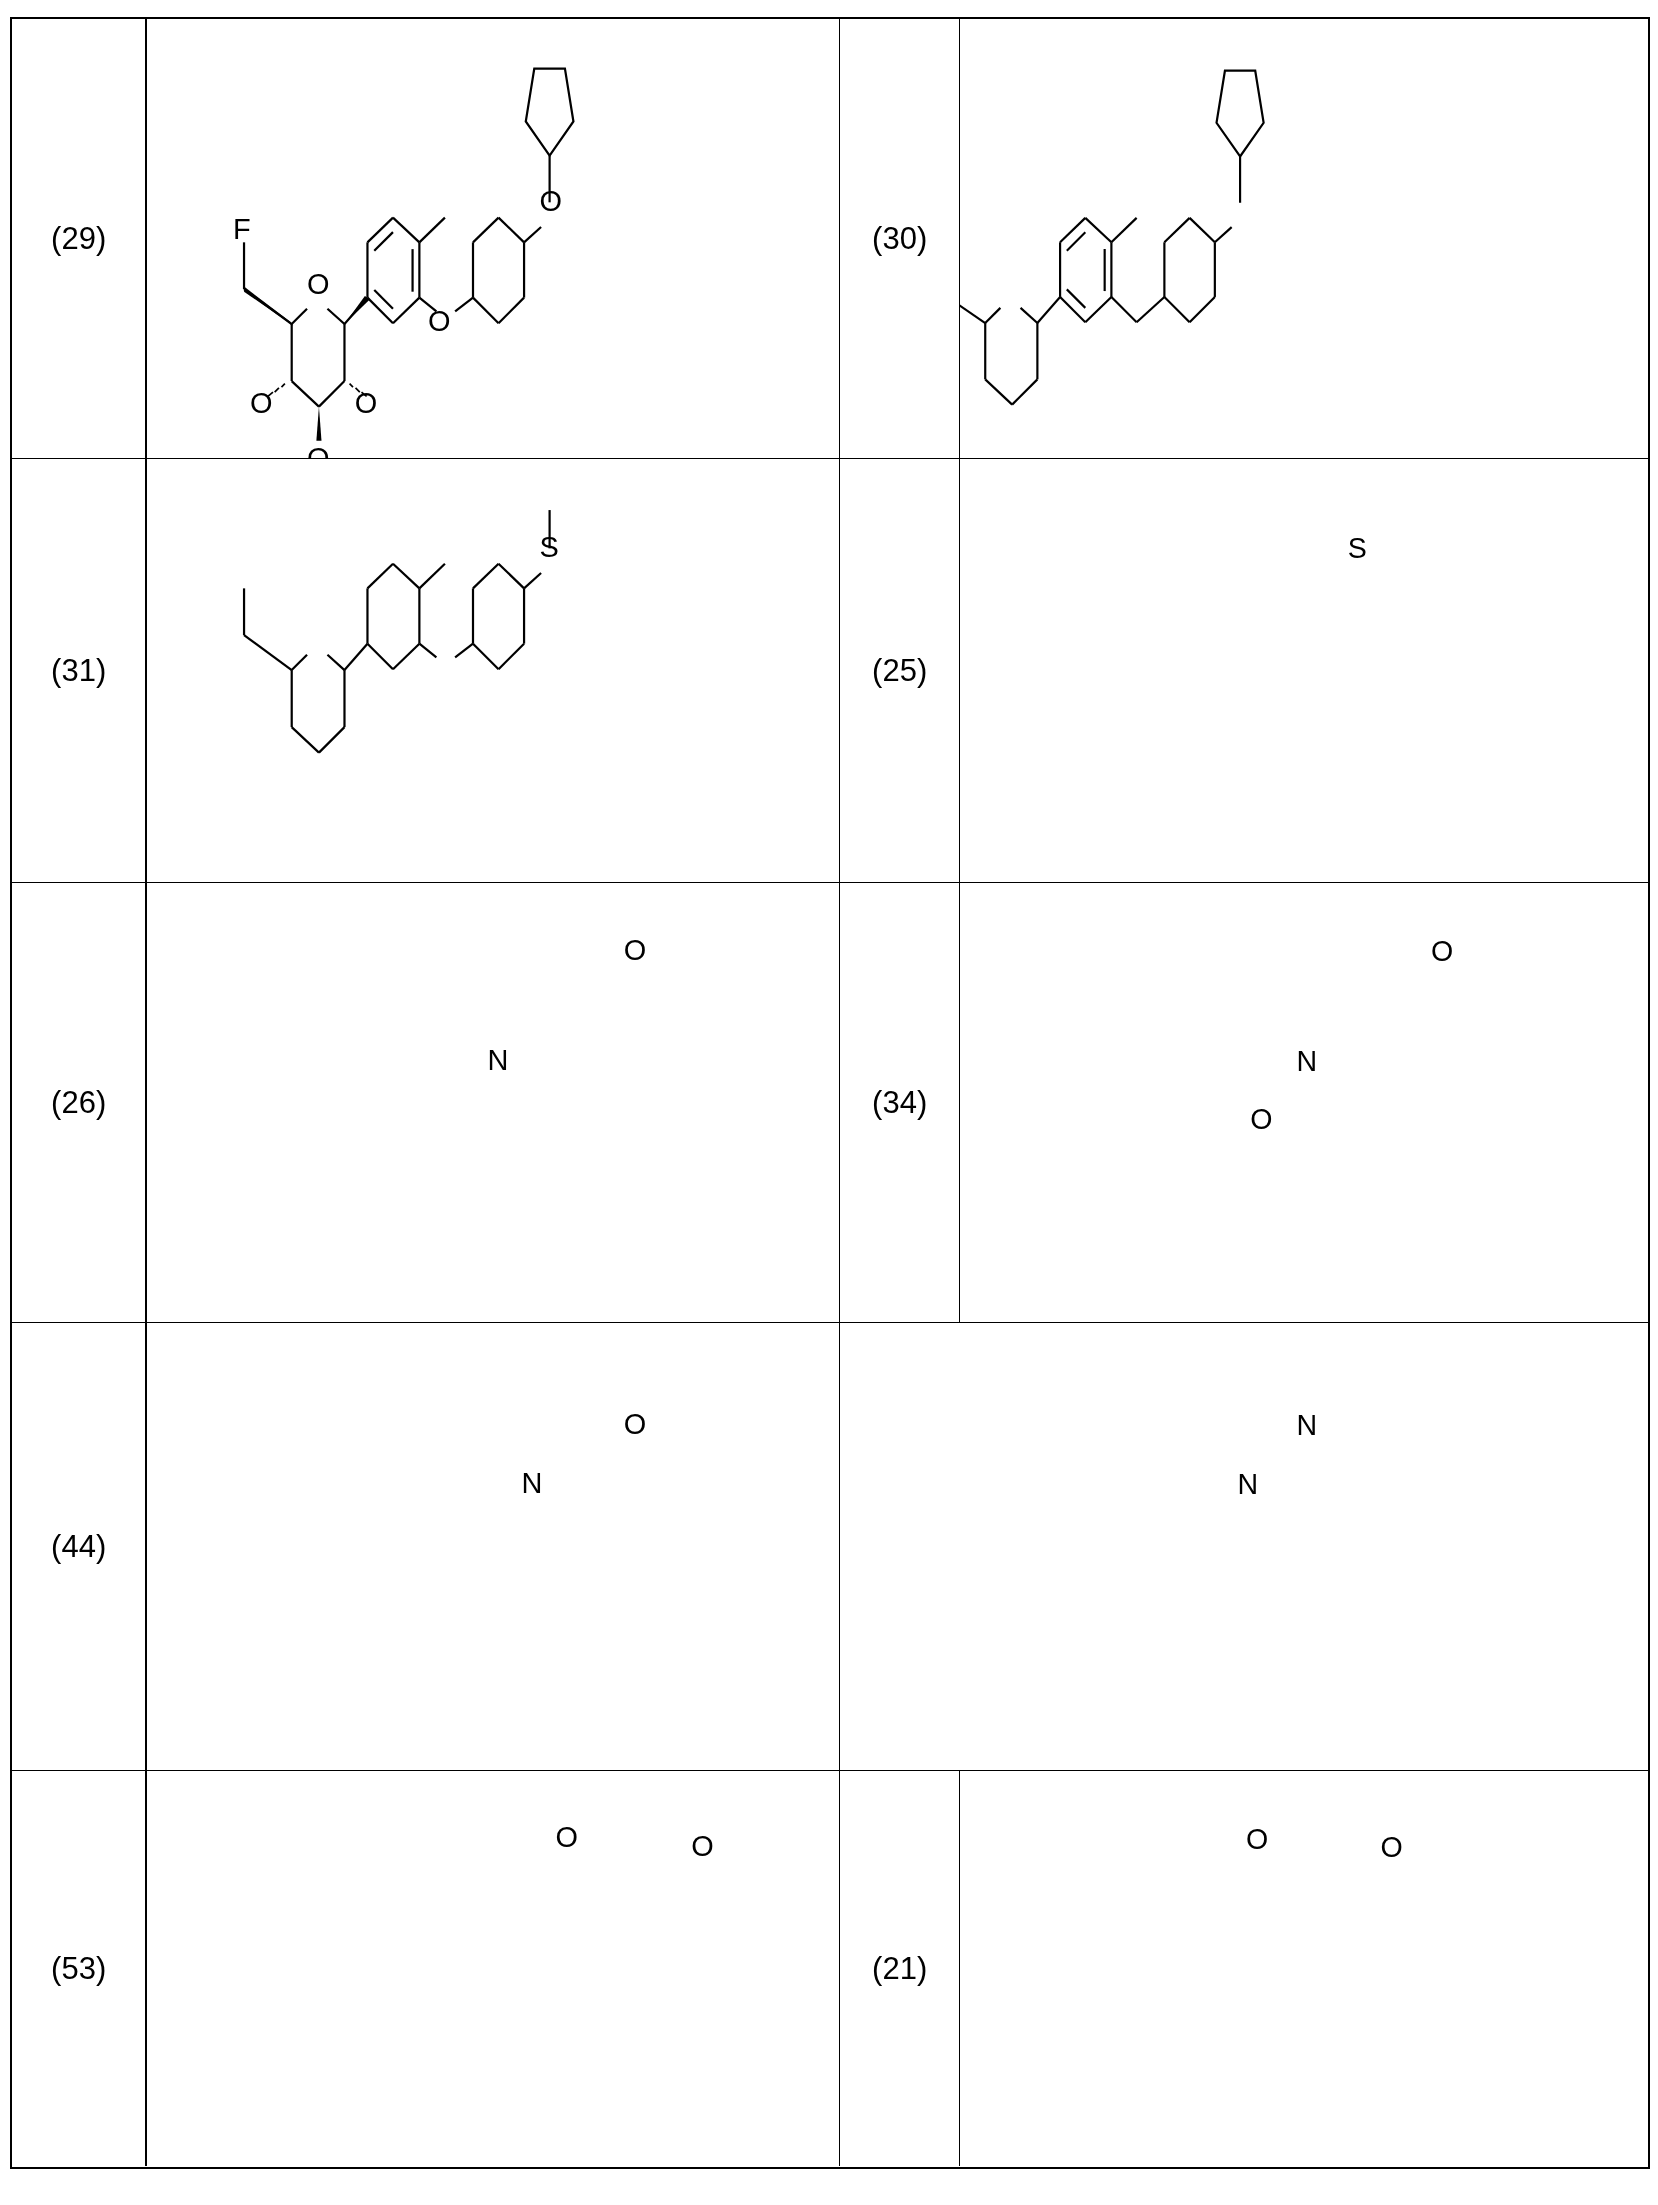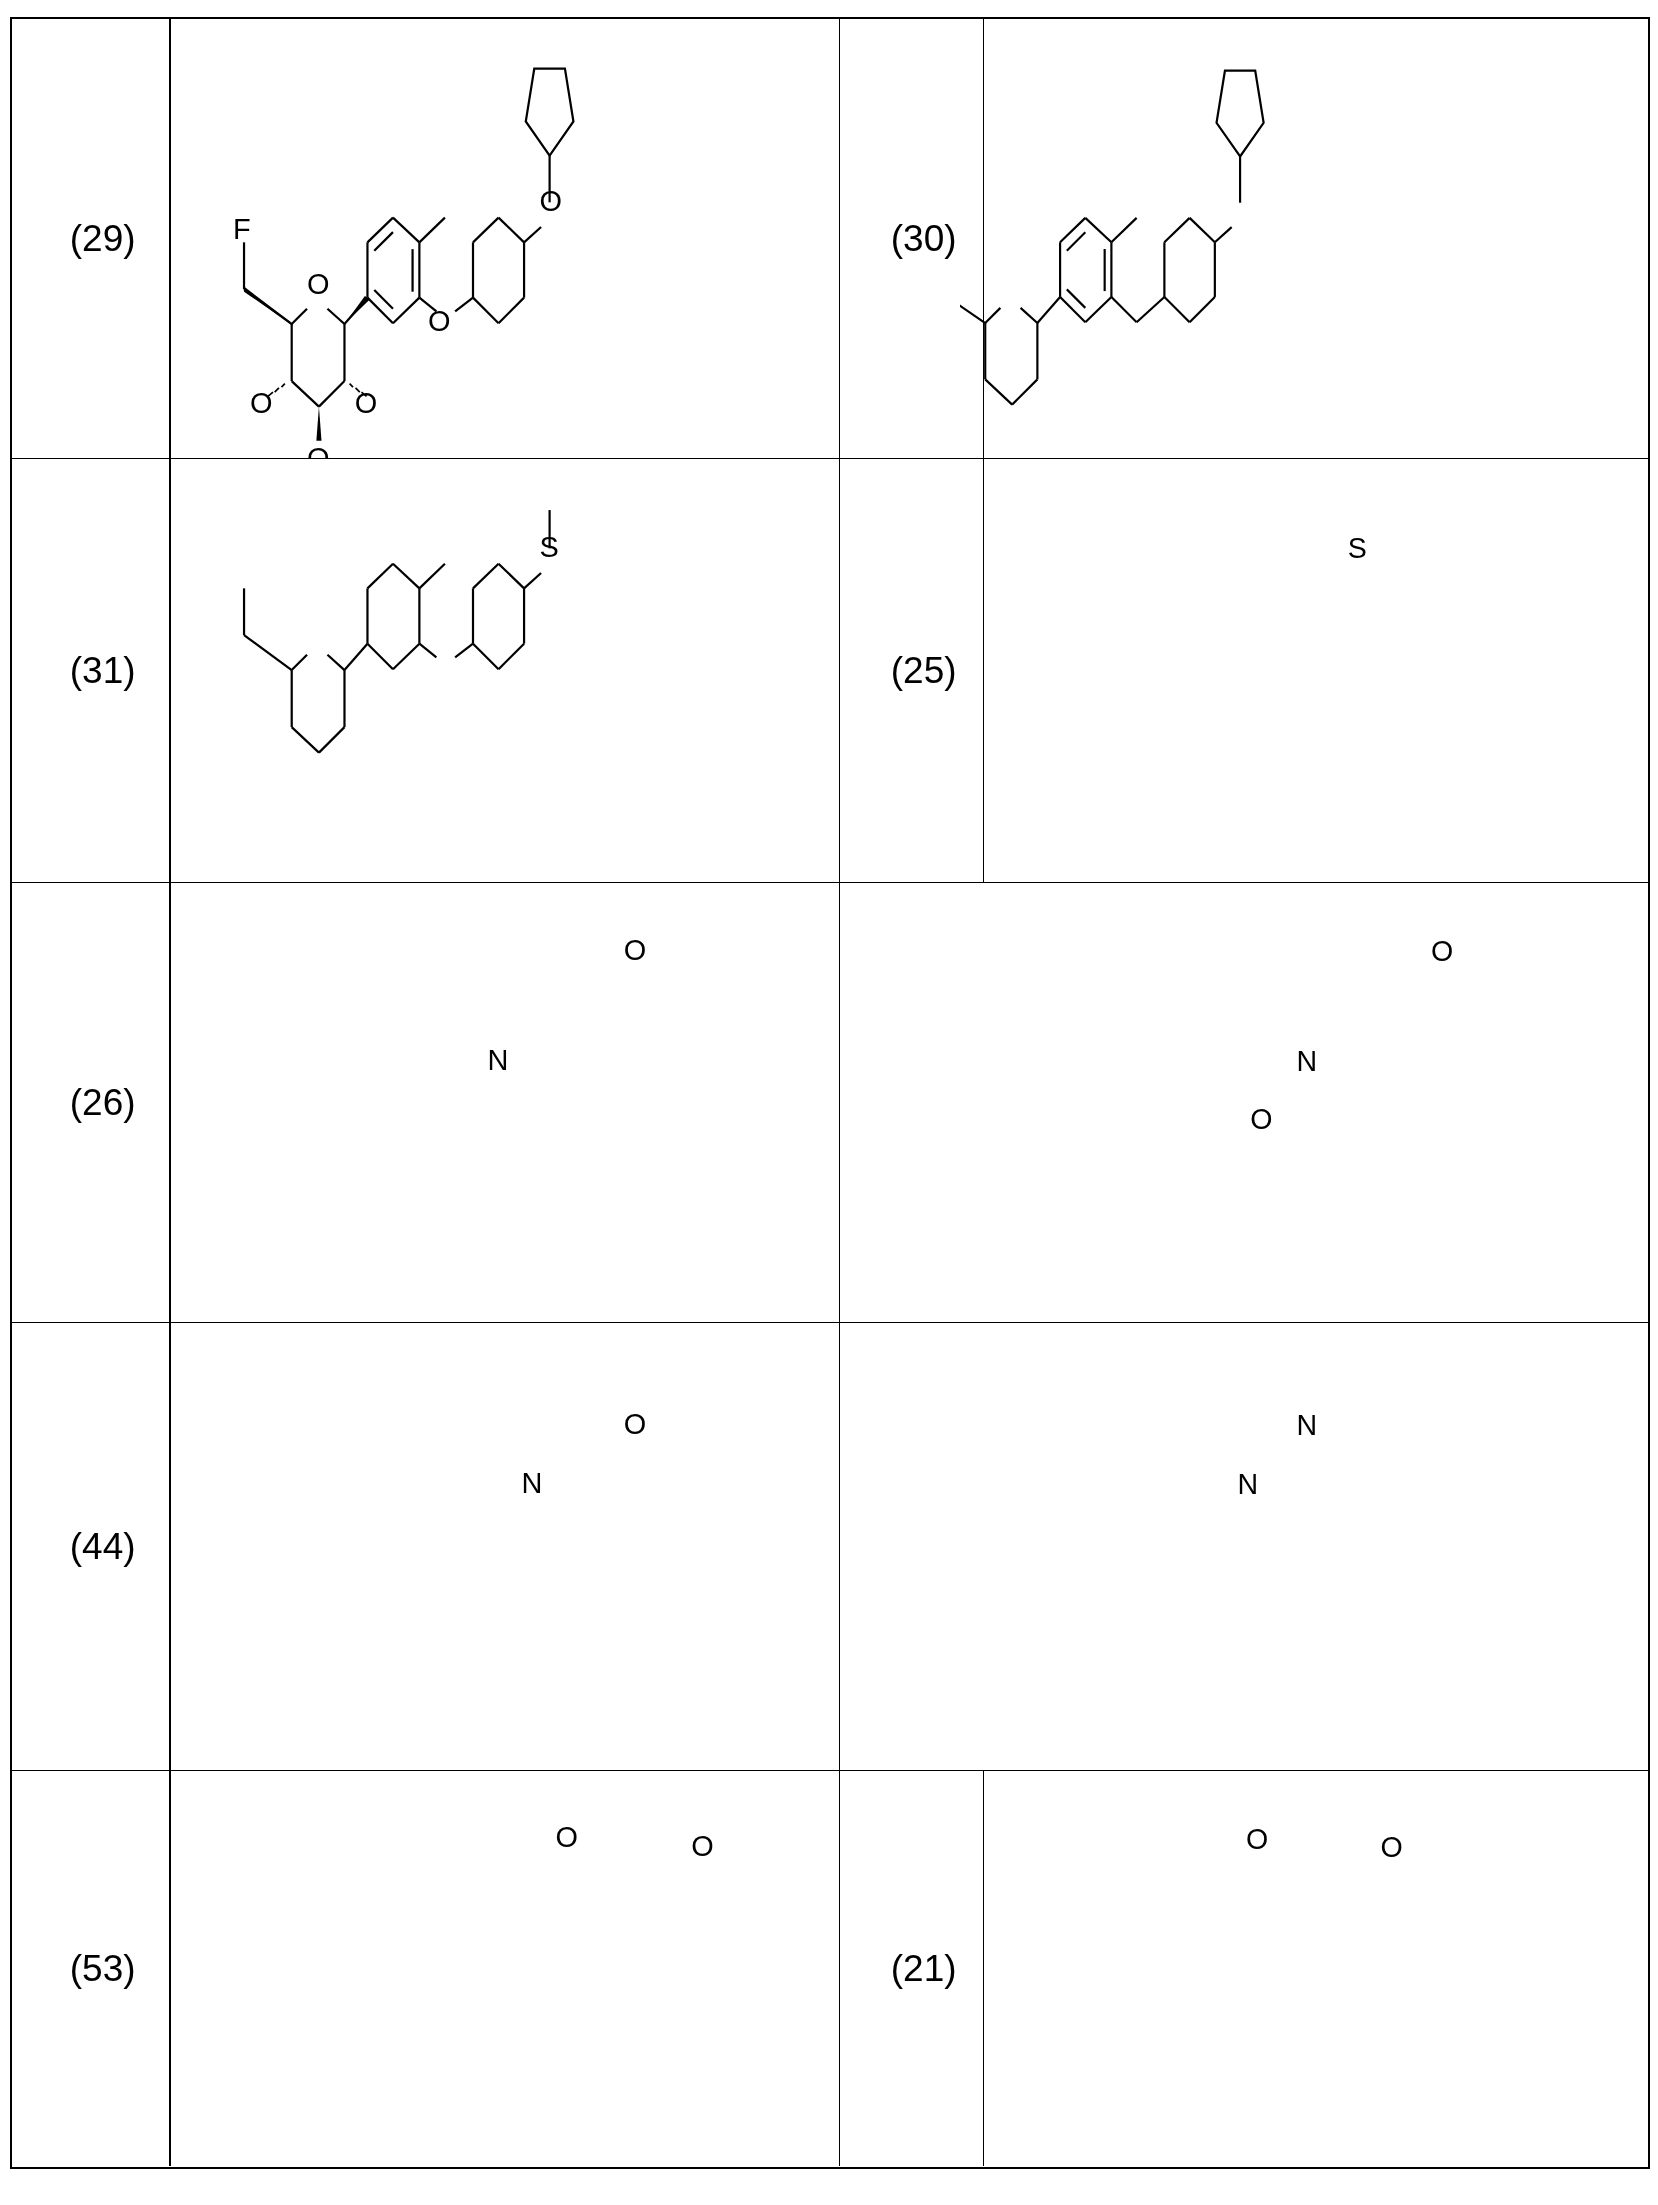--- a/index.html
+++ b/index.html
@@ -1,21 +1,21 @@
 <!DOCTYPE html>
 <html style="font-size:13.6px"><head>
 <meta charset="utf-8">
 <style>
   html,body{margin:0;padding:0;background:#ffffff;}
   body{width:1659px;height:2205px;position:relative;overflow:hidden;font-family:"Liberation Sans",sans-serif;color:#000;}
   .table{position:absolute;left:10.2px;top:17px;width:1640px;height:2152px;border:2.6px solid #000;box-sizing:border-box;}
   .row{position:absolute;left:0;width:100%;box-sizing:border-box;}
   .row + .row{border-top:1.7px solid #000;}
   .cell{position:absolute;top:0;bottom:0;box-sizing:border-box;}
-  .lbl{display:flex;align-items:center;justify-content:center;font-size:37px;margin-left:24px;}
+  .lbl{display:flex;align-items:center;justify-content:center;font-size:31px;}
   .c1{left:0;width:135px;border-right:2.6px solid #000;}
   .c2{left:135px;width:693px;border-right:1.7px solid #000;}
   .c3{left:828px;width:120px;border-right:1.7px solid #000;text-align:right;}
   .c4{left:948px;right:0;}
   svg.mol{position:absolute;left:0;top:0;width:100%;height:100%;}
   svg text{font-family:"Liberation Sans",sans-serif;font-size:34px;fill:#000;}
 </style>
 </head>
 <body>
 
@@ -165,20 +165,21 @@
   </div>
 
   <div class="row" style="top:863px;height:441px;">
     <div class="cell c1 lbl">(26)</div>
     <div class="cell c2">
       <svg class="mol" viewBox="0 0 813 517">
         <text x="400" y="220">N</text>
         <text x="560" y="90">O</text>
       </svg>
     </div>
+    <div class="cell c3 lbl">(34)</div>
     <div class="cell c4">
       <svg class="mol" viewBox="0 0 818 517">
         <text x="400" y="220">N</text>
         <text x="560" y="90">O</text>
         <text x="345" y="290">O</text>
       </svg>
     </div>
   </div>
 
   <div class="row" style="top:1303px;height:448px;">

